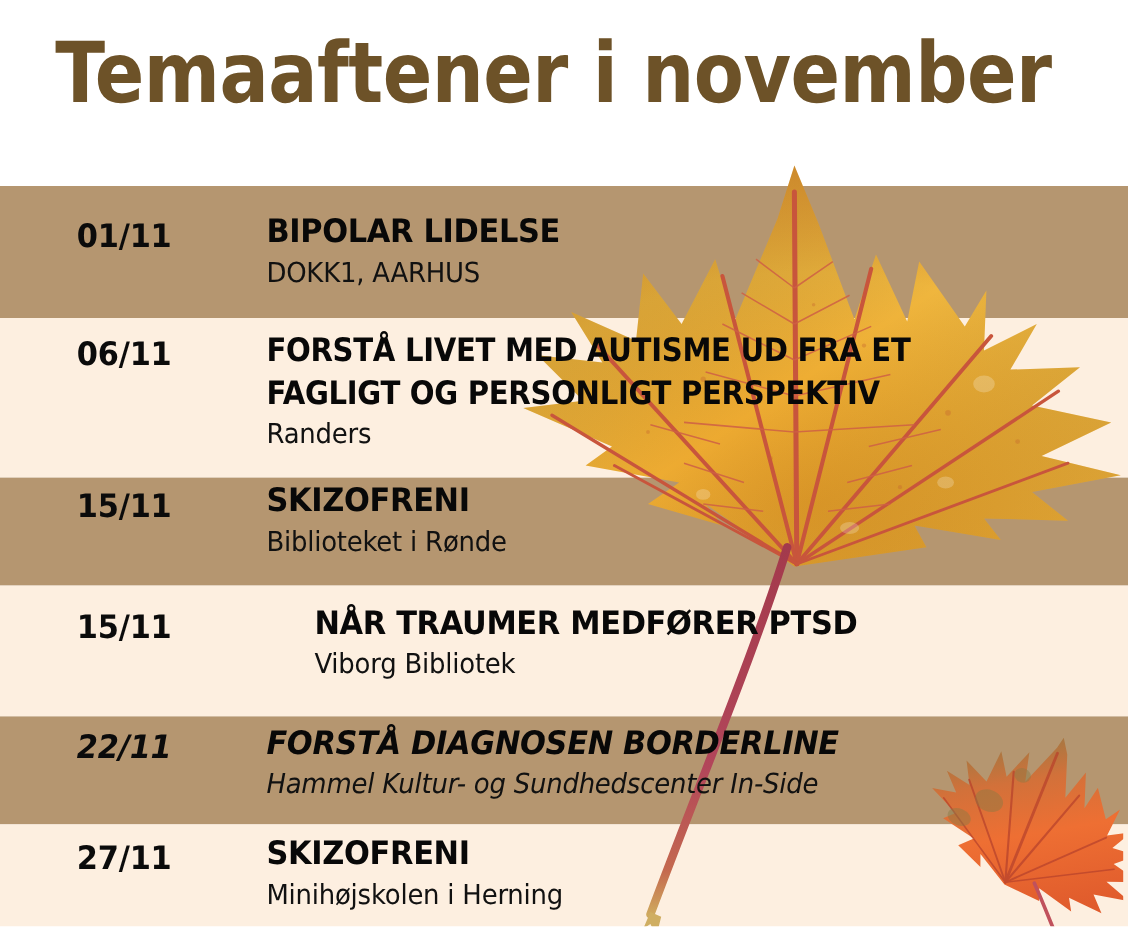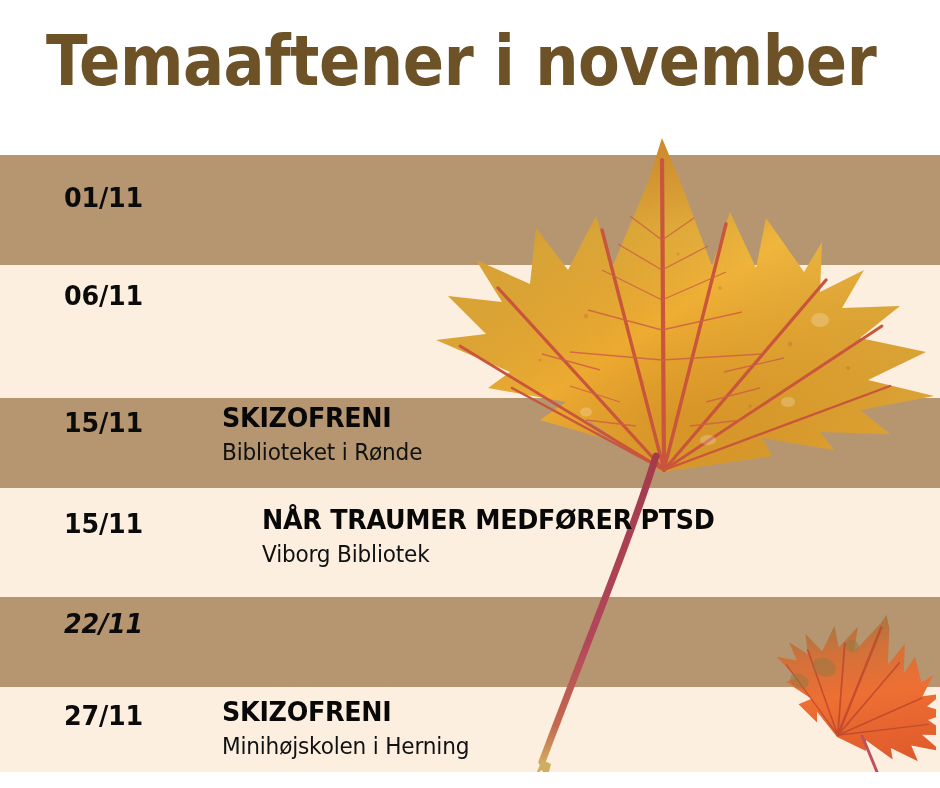--- a/index.html
+++ b/index.html
@@ -286,40 +286,53 @@
     </svg>
   </div>
 
   <div class="title-bar">
     <div class="poster-title">Temaaftener i november</div>
   </div>
 
   <div class="rows" id="rows">
       <div class="row" style="top: 155px; height: 110px;">
         <div class="row-date" style="top: 27px;">01/11</div>
+        <div class="row-body" style="top: 21px;">
+          <div class="row-title">BIPOLAR LIDELSE</div>
+          <div class="row-place">DOKK1, AARHUS</div>
+        </div>
       </div>
       <div class="row" style="top: 265px; height: 133px;">
         <div class="row-date" style="top: 15px;">06/11</div>
+        <div class="row-body" style="top: 10px;">
+          <div class="row-title narrow">FORSTÅ LIVET MED AUTISME UD FRA ET
+FAGLIGT OG PERSONLIGT PERSPEKTIV</div>
+          <div class="row-place">Randers</div>
+        </div>
       </div>
       <div class="row" style="top: 398px; height: 90px;">
         <div class="row-date" style="top: 9px;">15/11</div>
         <div class="row-body" style="top: 2px;">
           <div class="row-title">SKIZOFRENI</div>
           <div class="row-place">Biblioteket i Rønde</div>
         </div>
       </div>
       <div class="row" style="top: 488px; height: 109px;">
         <div class="row-date" style="top: 20px;">15/11</div>
         <div class="row-body" style="top: 14px; margin-left: 40px;">
           <div class="row-title">NÅR TRAUMER MEDFØRER PTSD</div>
           <div class="row-place">Viborg Bibliotek</div>
         </div>
       </div>
       <div class="row" style="top: 597px; height: 90px; font-style: italic;">
         <div class="row-date" style="top: 11px;">22/11</div>
+        <div class="row-body" style="top: 5px;">
+          <div class="row-title">FORSTÅ DIAGNOSEN BORDERLINE</div>
+          <div class="row-place">Hammel Kultur- og Sundhedscenter In-Side</div>
+        </div>
       </div>
       <div class="row" style="top: 687px; height: 101px;">
         <div class="row-date" style="top: 13px;">27/11</div>
         <div class="row-body" style="top: 7px;">
           <div class="row-title">SKIZOFRENI</div>
           <div class="row-place">Minihøjskolen i Herning</div>
         </div>
       </div>
     </div>
 

